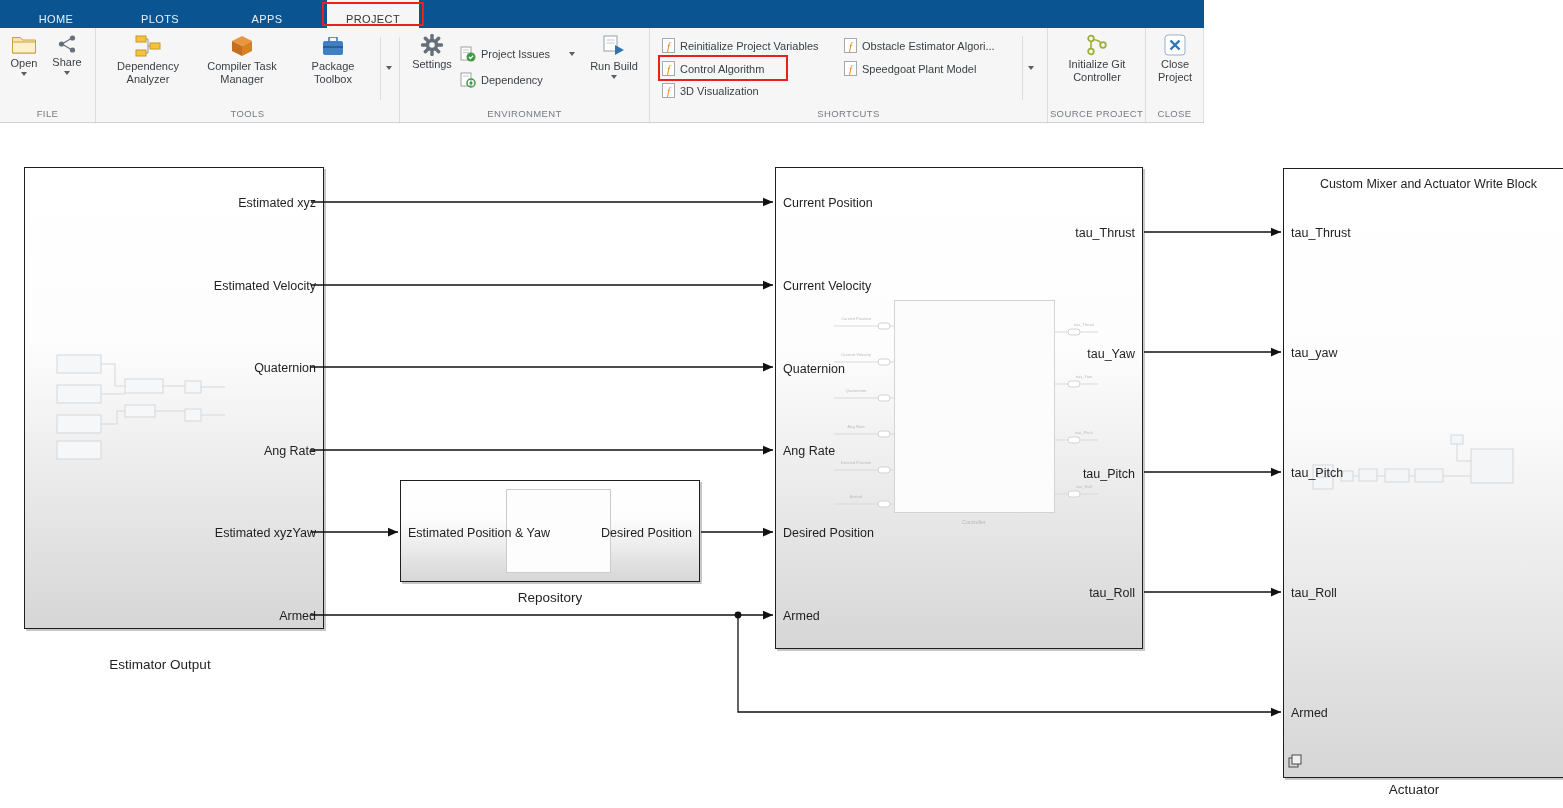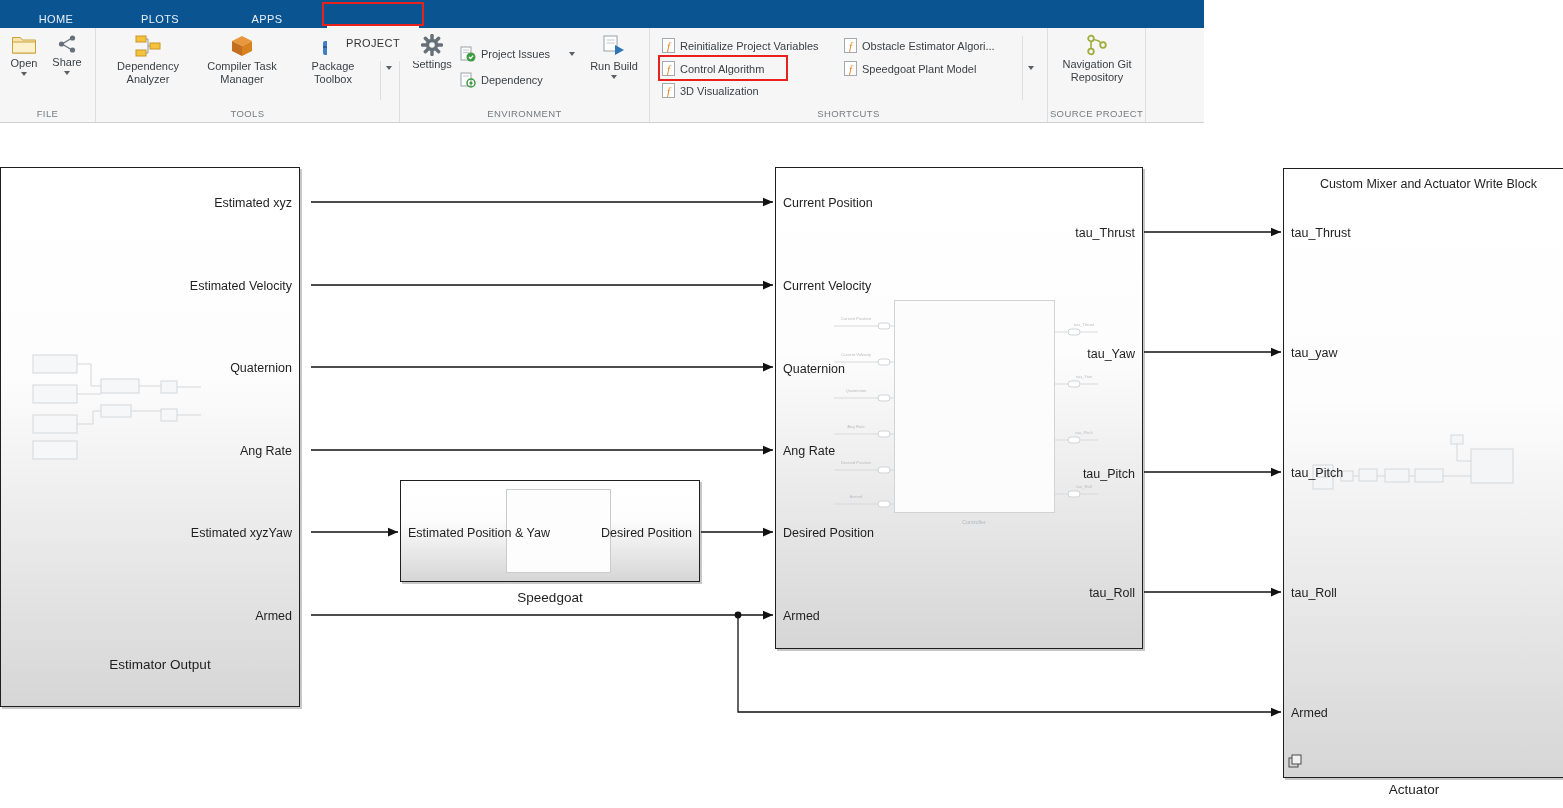--- a/index.html
+++ b/index.html
@@ -3,21 +3,21 @@
 <meta charset="utf-8">
 <style>
   * { margin:0; padding:0; box-sizing:border-box; }
   html,body { width:1563px; height:808px; background:#fff; font-family:"Liberation Sans",sans-serif; overflow:hidden; }
   .app { position:relative; width:1563px; height:808px; background:#fff; }
 
   
   .tabstrip { position:absolute; left:0; top:0; width:1204px; height:28px; background:#0a5591; z-index:10; }
   .tab { position:absolute; top:0; height:37px; display:flex; align-items:center; justify-content:center;
          color:#e9f1f8; font-size:11px; letter-spacing:.4px; cursor:default; }
-  .tab.selected { background:#f6f6f6; color:#333;margin-top:24px; }
+  .tab.selected { background:#f6f6f6; color:#333; }
 
   
   .ribbon { position:absolute; left:0; top:28px; width:1204px; height:95px; background:#f6f6f6;
             border-bottom:1px solid #cfd2d4; z-index:9; }
   .group { position:absolute; top:0; height:94px; border-right:1px solid #dcdedf; }
   .group-label { position:absolute; left:0; right:0; bottom:3px; text-align:center; font-size:9.5px;
                  color:#767b80; letter-spacing:.4px; white-space:nowrap; }
   .vbtn { position:absolute; top:6px; display:flex; flex-direction:column; align-items:center; gap:2px; cursor:default; }
   .vbtn .vlabel { font-size:11px; color:#3a3f44; text-align:center; line-height:13px; }
   .icon { display:inline-flex; align-items:center; justify-content:center; }
@@ -236,30 +236,42 @@
     <section class="group" style="left:1048px;width:98px">
       <div class="vbtn" style="left:10px;width:78px">
         <span class="icon">
           <svg width="22" height="22" viewBox="0 0 22 22">
               <circle cx="5" cy="4.5" r="2.8" fill="none" stroke="#9fae3a" stroke-width="1.8"></circle>
               <circle cx="5" cy="17.5" r="2.8" fill="none" stroke="#9fae3a" stroke-width="1.8"></circle>
               <circle cx="17" cy="11" r="2.8" fill="none" stroke="#9fae3a" stroke-width="1.8"></circle>
               <path d="M5 7.3 V14.7 M7.3 5.5 Q14 6.5 14.6 9.2" fill="none" stroke="#9fae3a" stroke-width="1.6"></path>
             </svg>
         </span>
-        <span class="vlabel" style="width:78px">Navigation Git Repository</span>
+        <span class="vlabel" style="width:78px">Initialize Git Controller</span>
       </div>
       <div class="group-label">SOURCE PROJECT</div>
     </section>
 
+    <section class="group" style="left:1146px;width:58px">
+      <div class="vbtn" style="left:2px;width:54px">
+        <span class="icon">
+          <svg width="22" height="22" viewBox="0 0 22 22">
+              <rect x="1" y="1" width="20" height="20" rx="3" fill="#fff" stroke="#9ab0c4"></rect>
+              <path d="M6.5,6.5 L15.5,15.5 M15.5,6.5 L6.5,15.5" stroke="#2e75b6" stroke-width="2.4"></path>
+            </svg>
+        </span>
+        <span class="vlabel" style="width:50px">Close Project</span>
+      </div>
+      <div class="group-label">CLOSE</div>
+    </section>
   </div>
 
   <div class="canvas">
 
-    <div class="block" style="left:0;top:167px;width:300px;height:540px">
+    <div class="block" style="left:24px;top:167px;width:300px;height:462px">
       <div class="preview" style="left:30px;top:181px">
         <svg width="195" height="115" viewBox="0 0 195 115" fill="#f6f7f8" stroke="#d3d7da">
           <rect x="2" y="6" width="44" height="18"></rect>
             <rect x="2" y="36" width="44" height="18"></rect>
           <rect x="2" y="66" width="44" height="18"></rect>
             <rect x="2" y="92" width="44" height="18"></rect>
           <rect x="70" y="30" width="38" height="14"></rect>
             <rect x="70" y="56" width="30" height="12"></rect>
           <rect x="130" y="32" width="16" height="12"></rect>
             <rect x="130" y="60" width="16" height="12"></rect>
@@ -273,21 +285,21 @@
       <div class="port-label out" style="top:365px">Estimated xyzYaw</div>
       <div class="port-label out" style="top:448px">Armed</div>
     </div>
     <div class="block-label" style="left:10px;top:657px;width:300px">Estimator Output</div>
 
     <div class="block" style="left:400px;top:480px;width:300px;height:102px">
       <div class="inner-box" style="left:105px;top:8px;width:105px;height:84px"></div>
       <div class="port-label in" style="top:52px">Estimated Position &amp; Yaw</div>
       <div class="port-label out" style="top:52px">Desired Position</div>
     </div>
-    <div class="block-label" style="left:400px;top:590px;width:300px">Speedgoat</div>
+    <div class="block-label" style="left:400px;top:590px;width:300px">Repository</div>
 
     <div class="block" style="left:775px;top:167px;width:368px;height:482px">
       <div class="preview" style="left:30px;top:130px">
         <svg width="330" height="235" viewBox="0 0 330 235">
           <g stroke="#d6d9db" fill="none">
             <path d="M28 28 H72 M84 28 H88 M28 64 H72 M84 64 H88 M28 100 H72 M84 100 H88 M28 136 H72 M84 136 H88 M28 172 H72 M84 172 H88 M28 206 H72 M84 206 H88"></path>
             <path d="M248 34 H262 M274 34 H292 M248 86 H262 M274 86 H292 M248 142 H262 M274 142 H292 M248 196 H262 M274 196 H292"></path>
           </g>
           <g fill="#ffffff" stroke="#cfd3d6">
             <rect x="72" y="25" width="12" height="6" rx="3"></rect>

